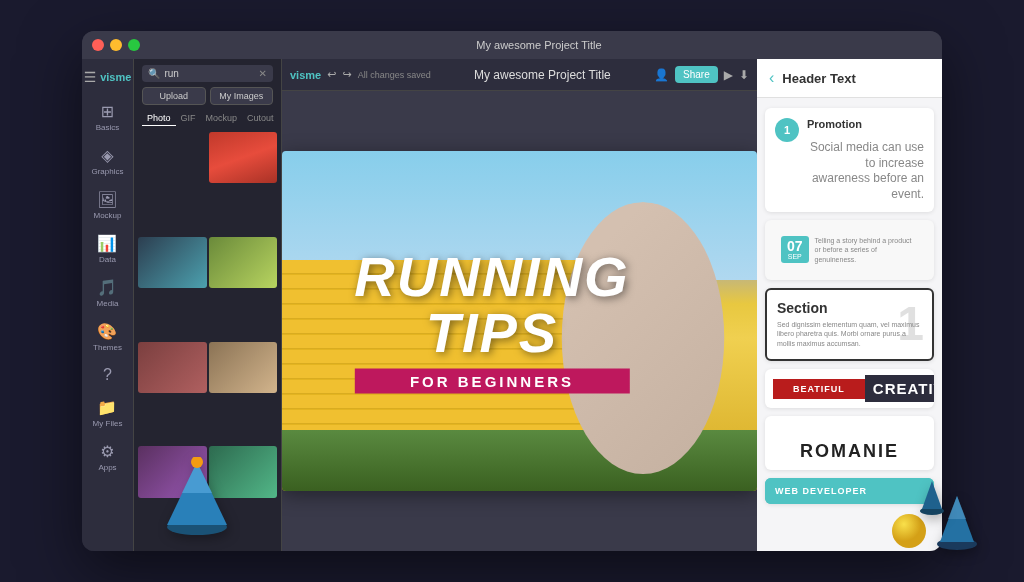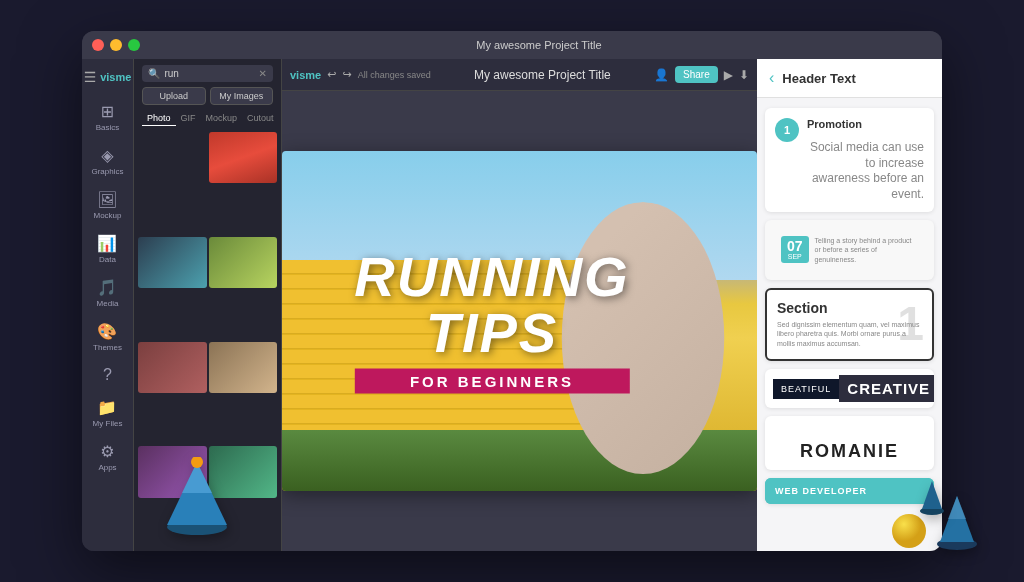--- a/index.html
+++ b/index.html
@@ -425,25 +425,25 @@
     }
 
     
     .card-creative {
       display: flex;
       align-items: center;
       gap: 0;
       padding: 6px 8px;
     }
     .creative-light {
-      background: #0f172a;
+      background: #b91c1c;
       color: #fff;
       font-size: 9px;
-      font-weight: 400;
-      padding: 5px 8px;
+      font-weight: 700;
+      padding: 5px 20px;
       letter-spacing: 1px;
     }
     .creative-dark {
       background: #2d2d3d;
       color: #fff;
       font-size: 15px;
       font-weight: 700;
       padding: 5px 8px;
       letter-spacing: 1px;
     }

